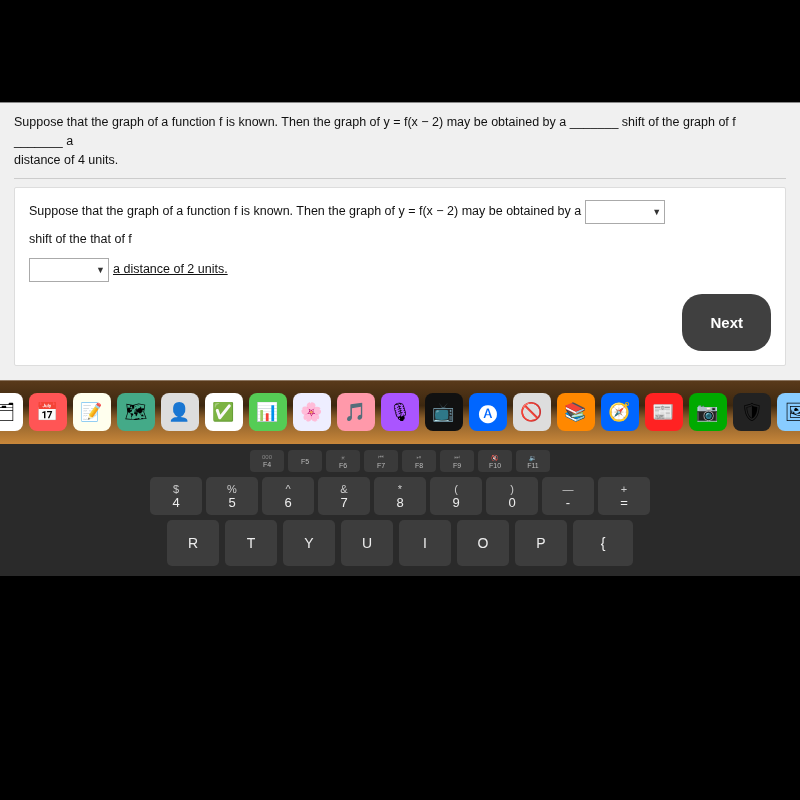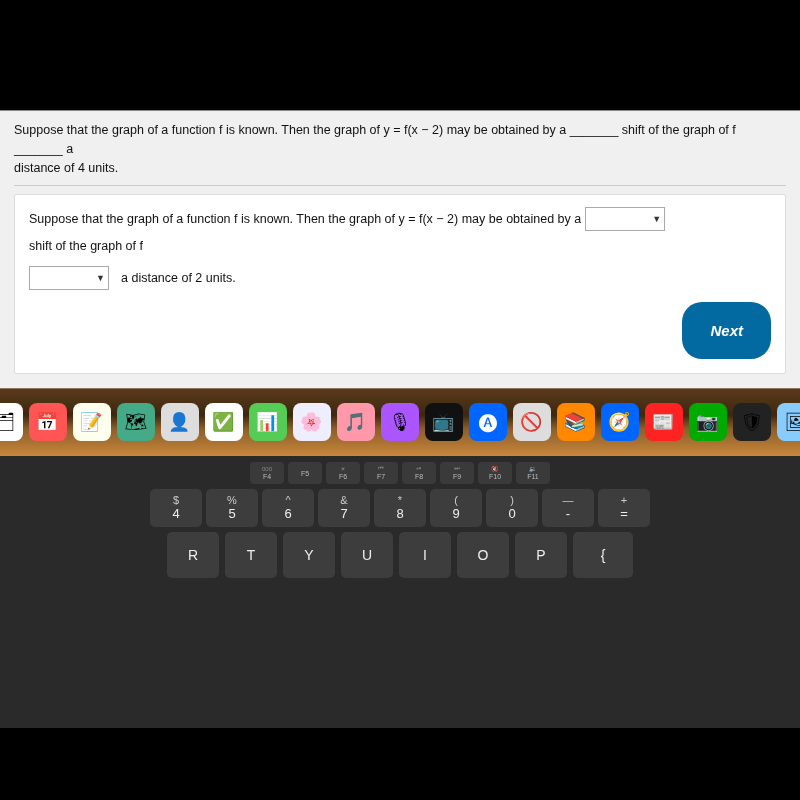--- a/index.html
+++ b/index.html
@@ -55,23 +55,24 @@
       flex-wrap: wrap;
       gap: 4px;
       margin-bottom: 8px;
     }
 
     .question-line2 {
       font-size: 12.5px;
       color: #111;
       line-height: 1.8;
       display: flex;
-      align-items: center;
+      align-items: flex-start;
       flex-wrap: wrap;
-      gap: 12px;
+      gap: 4px;
+      text-decoration: underline;
     }
 
     .dropdown-select {
       border: 1px solid #aaa;
       background: #fff;
       font-size: 12px;
       padding: 2px 18px 2px 4px;
       height: 24px;
       min-width: 70px;
       appearance: none;
@@ -107,29 +108,28 @@
       cursor: pointer;
     }
 
     .next-btn-row {
       display: flex;
       justify-content: flex-end;
       margin-top: 12px;
     }
 
     .next-btn {
-      background: #0369a1;
+      background: #404040;
       color: #fff;
       border: none;
       border-radius: 20px;
       padding: 20px 28px;
       font-size: 15px;
       font-weight: bold;
       cursor: pointer;
-      font-style: italic;
     }
 
     
     .dock-area {
       width: 100%;
       height: 68px;
       background: linear-gradient(180deg, #5a3a1a 0%, #3d2810 40%, #8b5e2a 60%, #c8873a 100%);
       display: flex;
       align-items: center;
       justify-content: center;
@@ -241,21 +241,21 @@
       font-weight: 500;
     }
 
     .key-letter.wide {
       width: 60px;
     }
 
     .layout-wrapper {
       display: flex;
       flex-direction: column;
-      height: 728px;
+      height: 576px;
     }
   </style>
 </head>
 <body>
 
 <div class="layout-wrapper">
 
   <div class="top-black"></div>
 
   <div class="screen-content">
@@ -271,21 +271,21 @@
 
       <div class="question-line">
         <span>Suppose that the graph of a function f is known. Then the graph of y = f(x − 2) may be obtained by a</span>
         <div class="select-wrapper">
           <select class="dropdown-select">
             <option value=""></option>
             <option value="horizontal">horizontal</option>
             <option value="vertical">vertical</option>
           </select>
         </div>
-        <span>shift of the graph of f</span>
+        <span>shift of the that of f</span>
       </div>
 
       <div class="question-line2">
         <div class="select-wrapper">
           <select class="dropdown-select">
             <option value=""></option>
             <option value="horizontal">horizontal</option>
             <option value="vertical">vertical</option>
           </select>
         </div>

